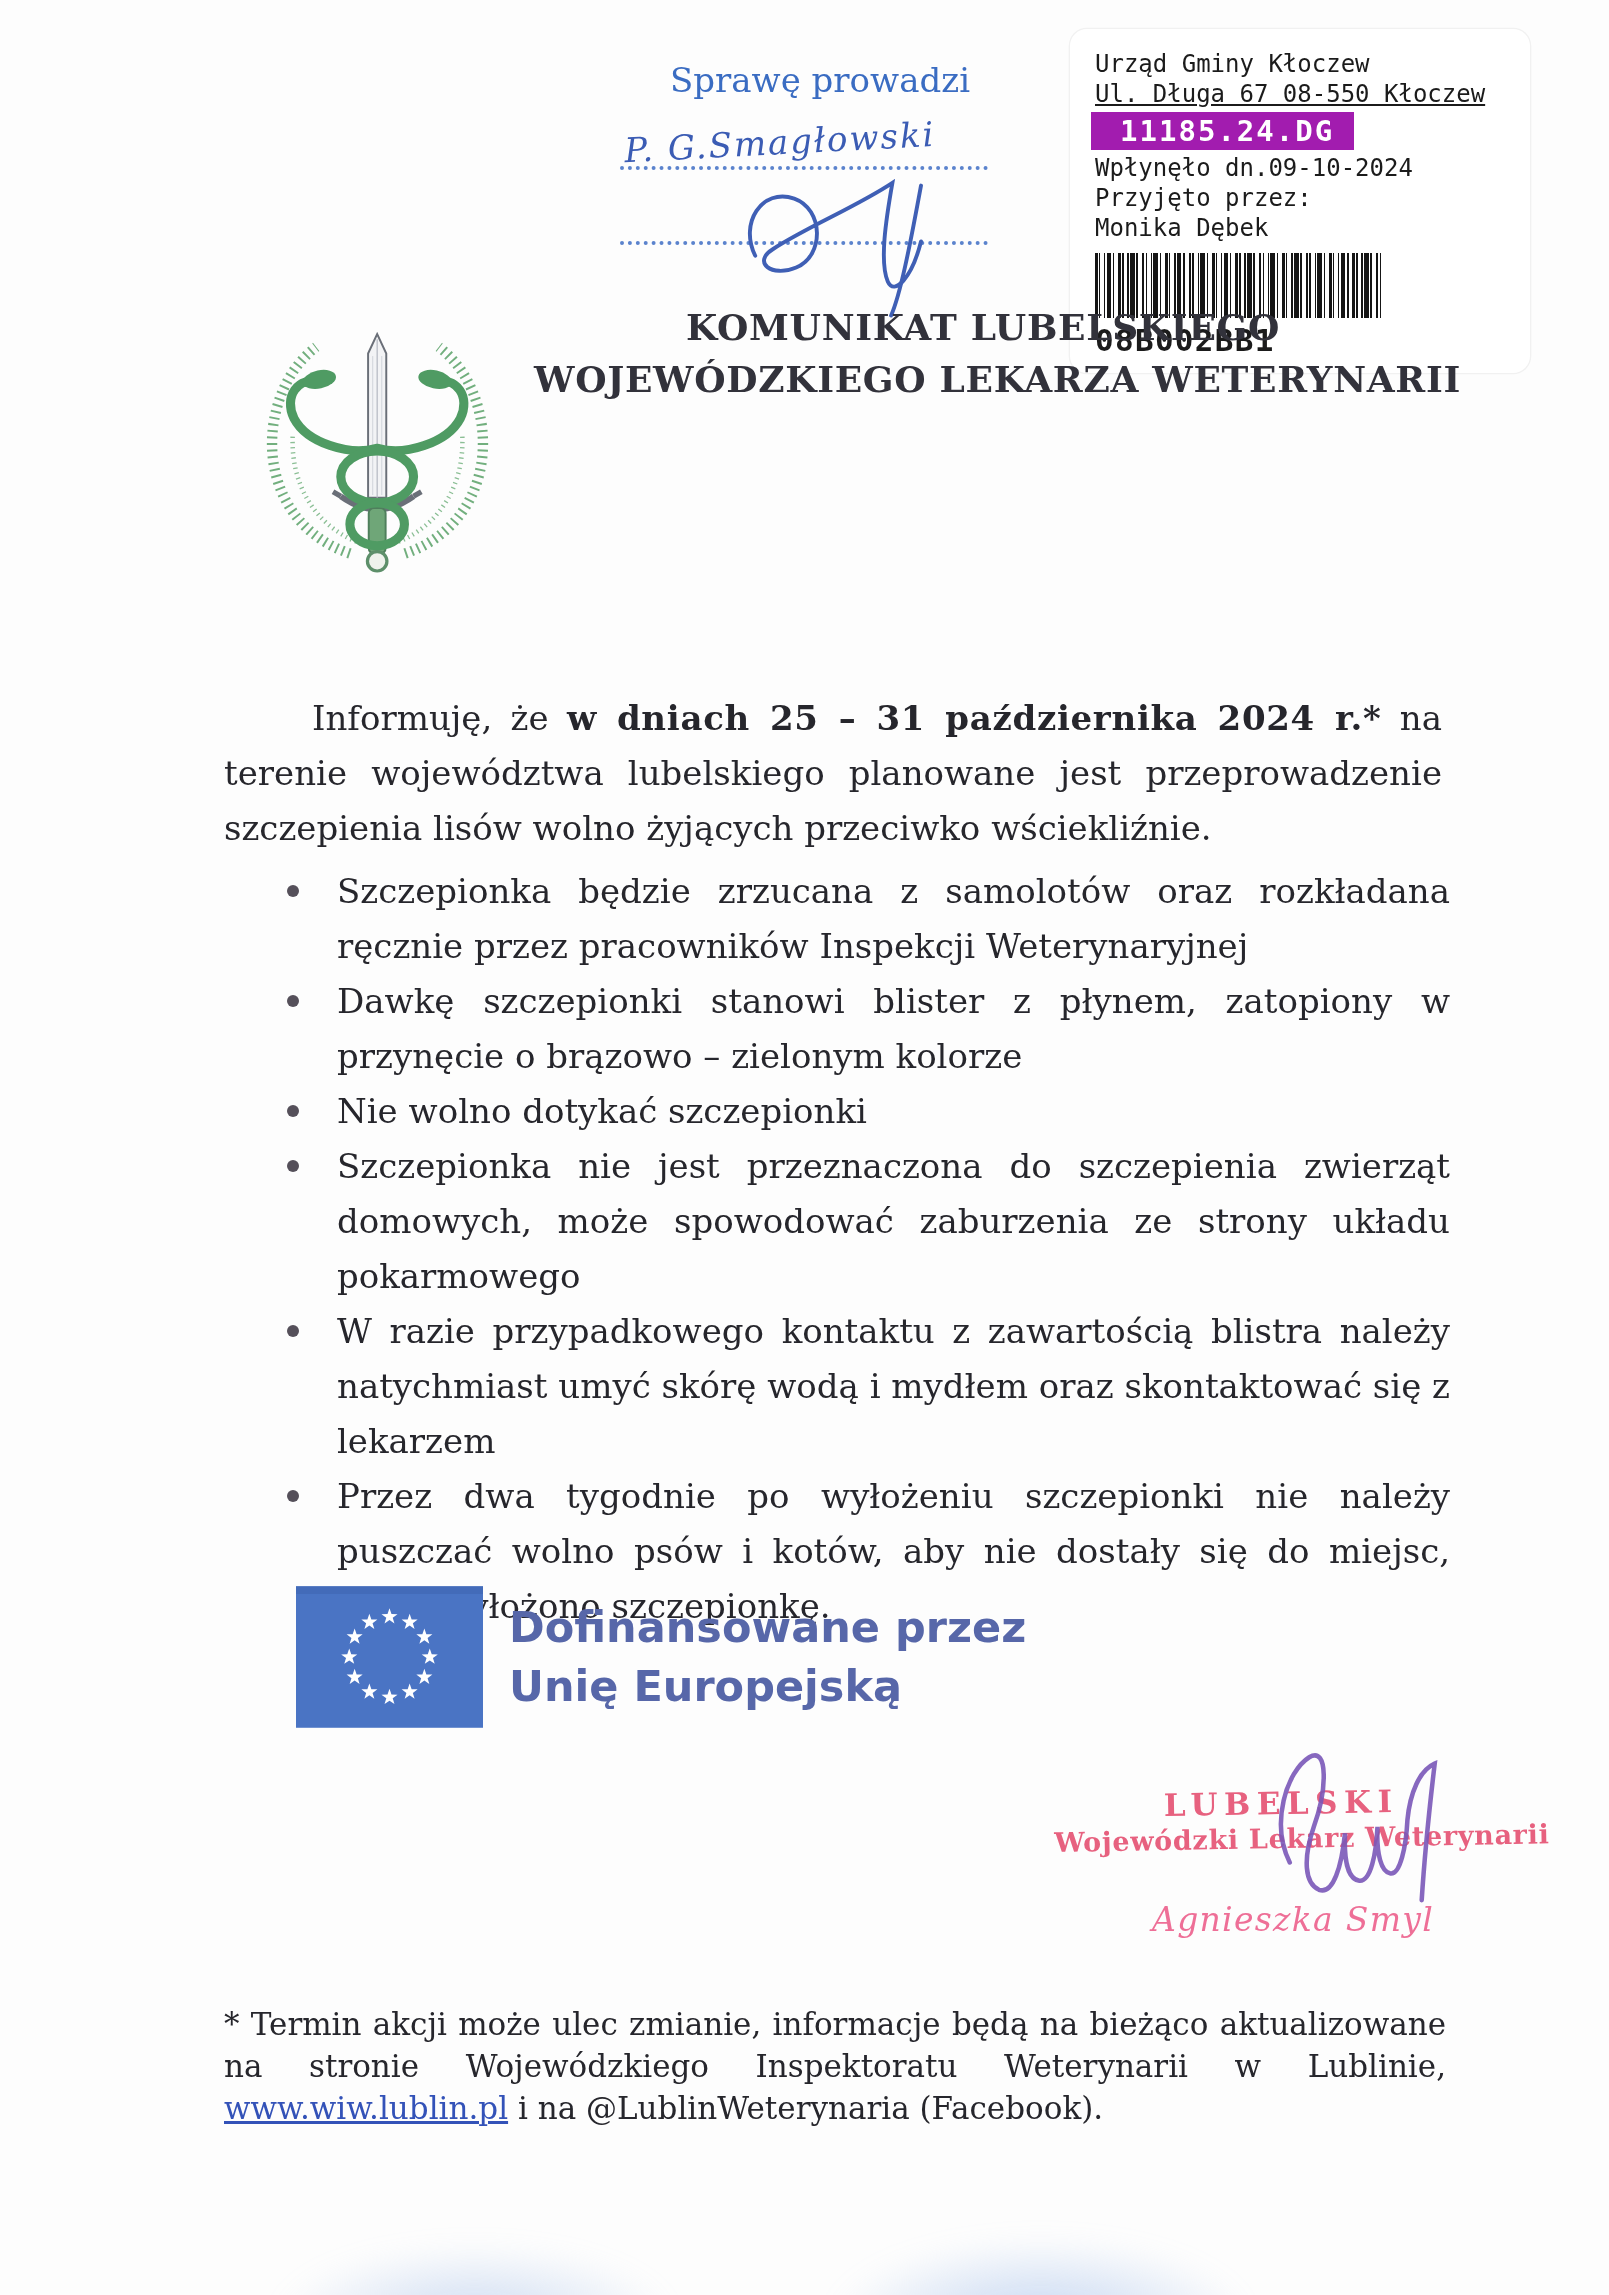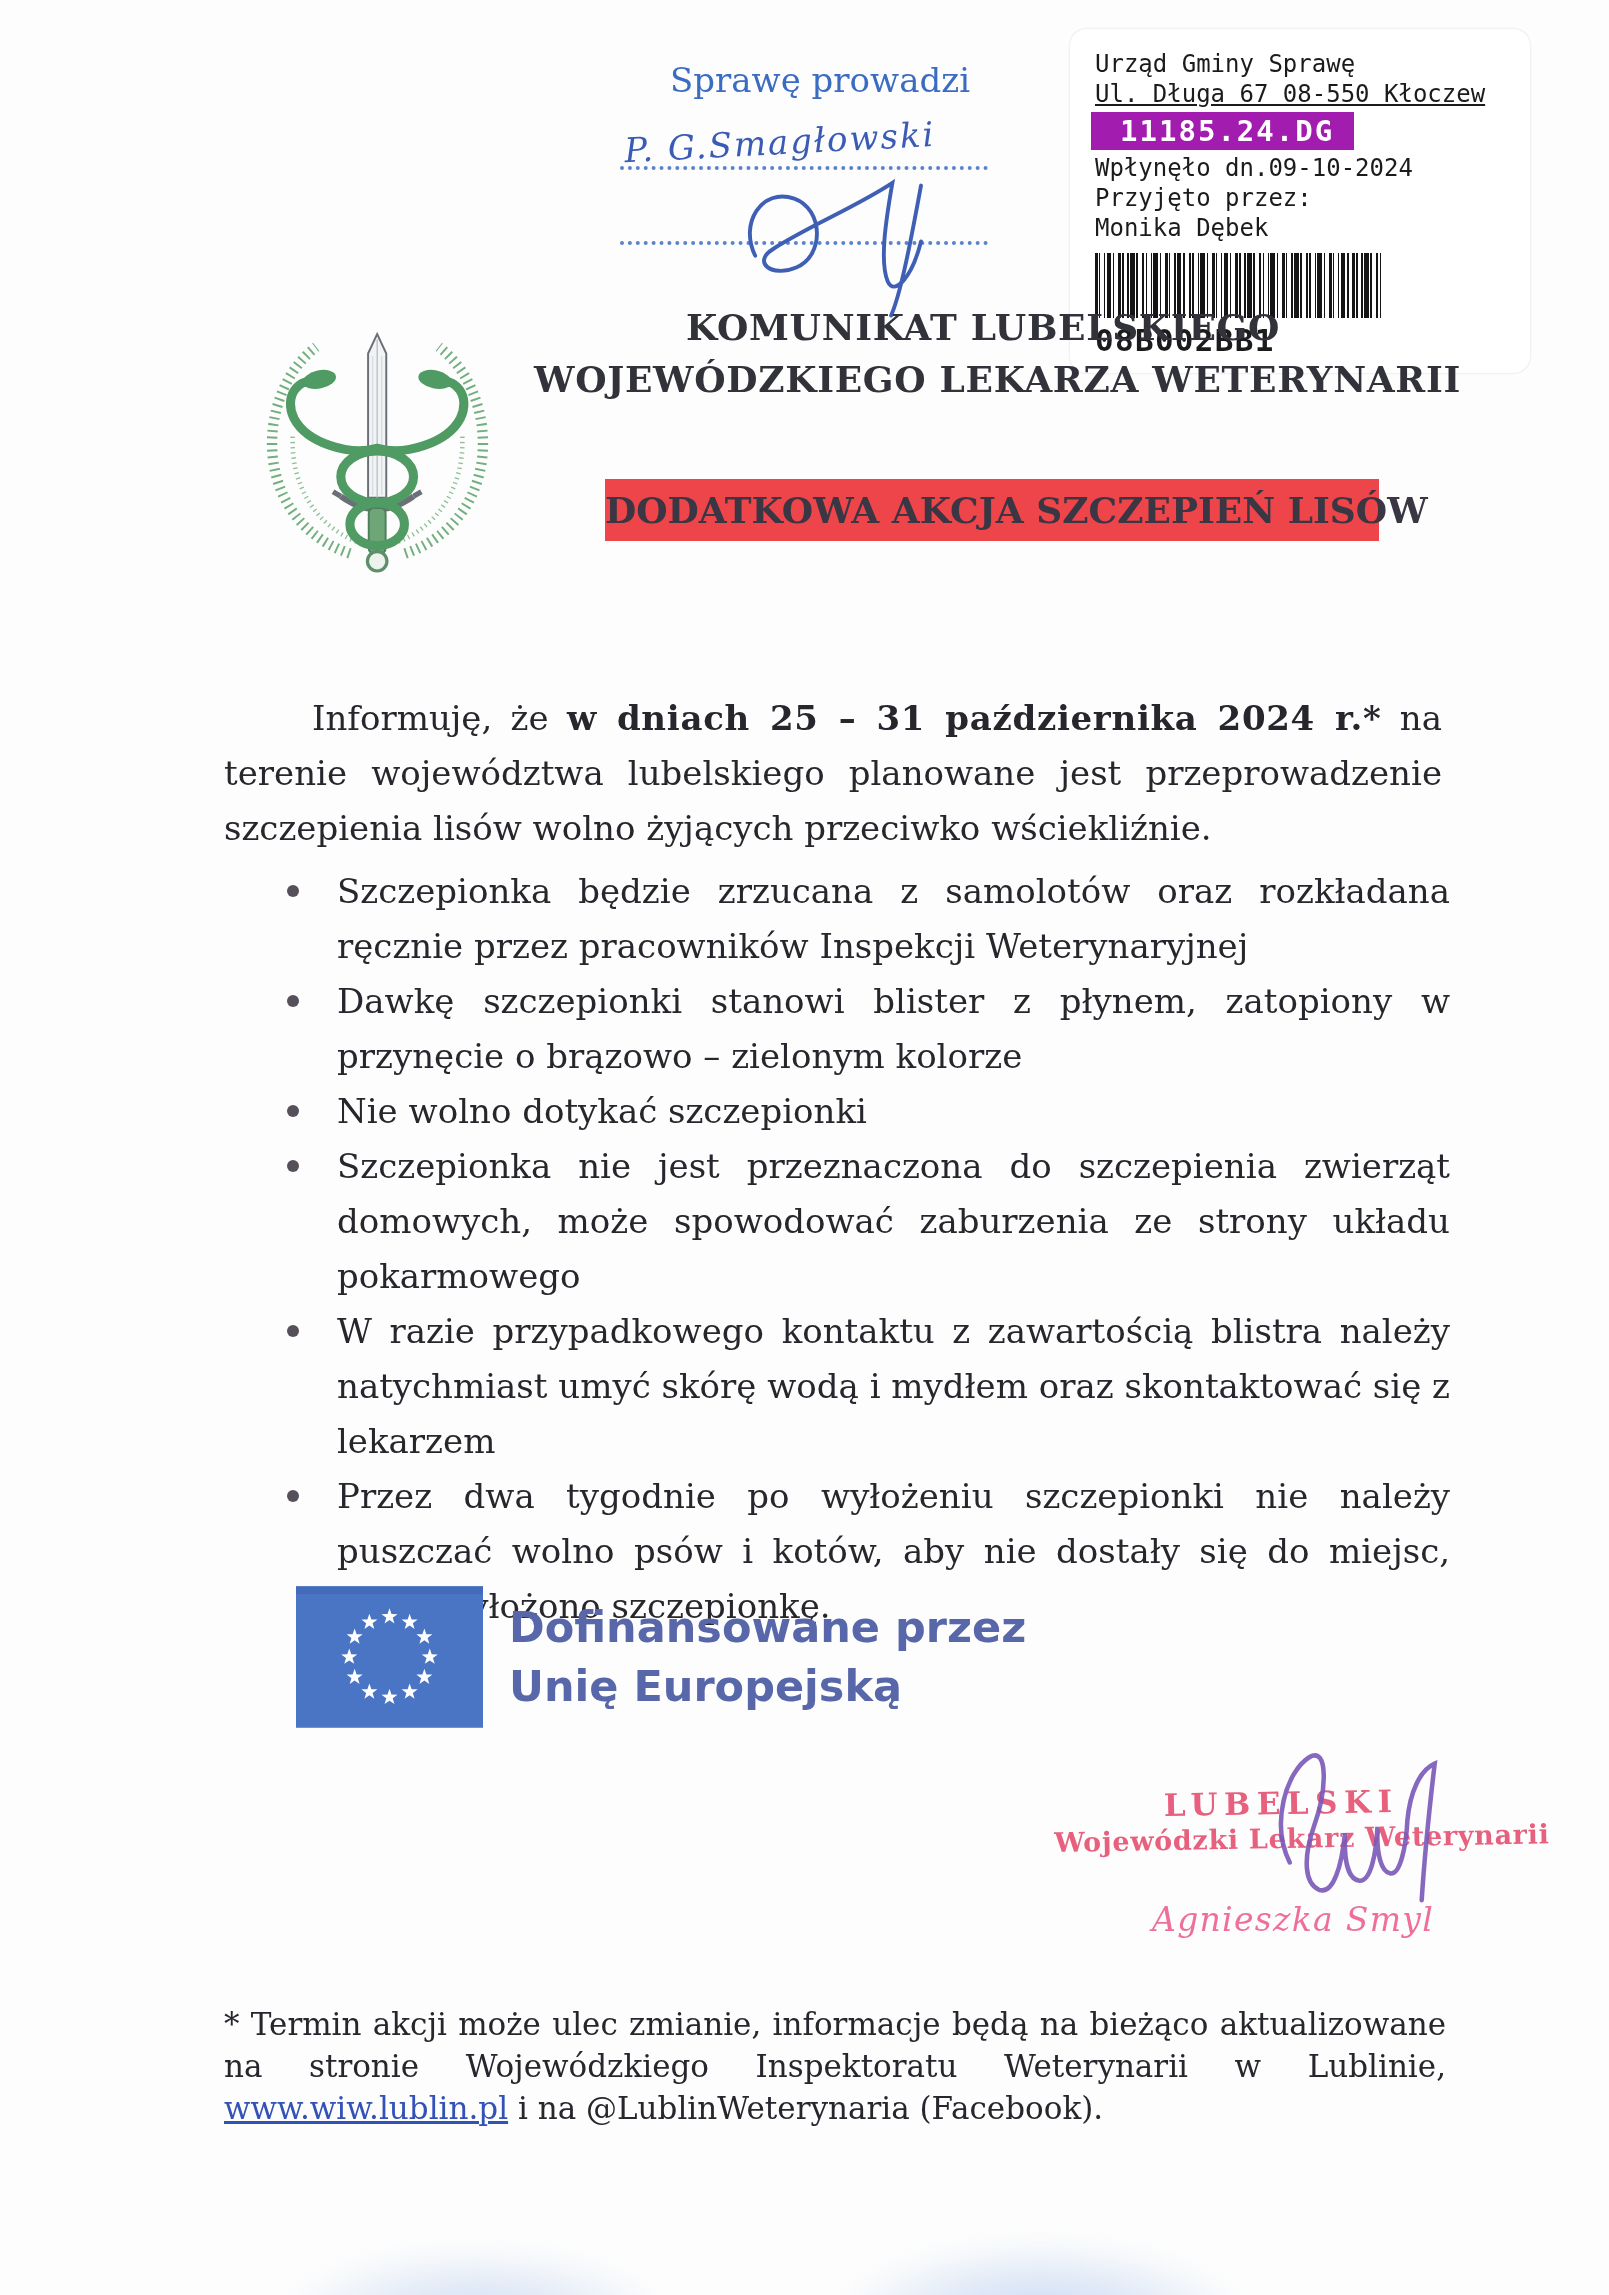--- a/index.html
+++ b/index.html
@@ -85,21 +85,21 @@
     <div class="hs-name">P. G.Smagłowski</div>
     <div class="hs-dotted hs-dot1"></div>
     <div class="hs-dotted hs-dot2"></div>
     <svg class="handler-sig" width="221" height="163" viewBox="0 0 340 250">
       <path d="M45,150 C20,100 55,45 105,62 C150,78 152,150 108,168 C70,184 40,160 72,140 C124,106 202,74 256,38 C246,95 236,160 249,190 C259,212 286,184 300,128" fill="none" stroke="#3f5fb5" stroke-width="6" stroke-linecap="round"></path>
       <path d="M300,42 C282,140 268,210 254,242" fill="none" stroke="#3f5fb5" stroke-width="6" stroke-linecap="round"></path>
     </svg>
   </div>
 
   <div class="office-stamp">
-    <div class="os-line">Urząd Gminy Sprawę</div>
+    <div class="os-line">Urząd Gminy Kłoczew</div>
     <div class="os-line os-underlined">Ul. Długa 67 08-550 Kłoczew</div>
     <div><span class="os-case">11185.24.DG</span></div>
     <div class="os-line">Wpłynęło dn.09-10-2024</div>
     <div class="os-line">Przyjęto przez:</div>
     <div class="os-line">Monika Dębek</div>
     <div class="os-barcode"></div>
     <div class="os-code">08B002BB1</div>
   </div>
 
   <svg class="logo-svg" width="237" height="251" viewBox="0 0 365 385">
@@ -125,21 +125,20 @@
     <ellipse cx="93" cy="80" rx="26" ry="14" transform="rotate(-12 93 80)" fill="#4f9b63"></ellipse>
     <ellipse cx="271" cy="80" rx="26" ry="14" transform="rotate(12 271 80)" fill="#4f9b63"></ellipse>
   </svg>
 
   <div class="doc-title">
     <div>KOMUNIKAT LUBELSKIEGO</div>
     <div>WOJEWÓDZKIEGO LEKARZA WETERYNARII</div>
   </div>
 
   <div class="banner">
-    <span class="banner-line1">DODATKOWA AKCJA SZCZEPIEŃ LISÓW</span>
   </div>
 
   <p class="intro"><span>Informuję, że </span><b>w dniach 25 – 31 października 2024 r.*</b><span> na terenie województwa lubelskiego planowane jest przeprowadzenie szczepienia lisów wolno żyjących przeciwko wściekliźnie.</span></p>
 
   <ul class="bullets">
     <li>Szczepionka będzie zrzucana z samolotów oraz rozkładana ręcznie przez pracowników Inspekcji Weterynaryjnej</li>
     <li>Dawkę szczepionki stanowi blister z płynem, zatopiony w przynęcie o brązowo – zielonym kolorze</li>
     <li>Nie wolno dotykać szczepionki</li>
     <li>Szczepionka nie jest przeznaczona do szczepienia zwierząt domowych, może spowodować zaburzenia ze strony układu pokarmowego</li>
     <li>W razie przypadkowego kontaktu z zawartością blistra należy natychmiast umyć skórę wodą i mydłem oraz skontaktować się z lekarzem</li>

